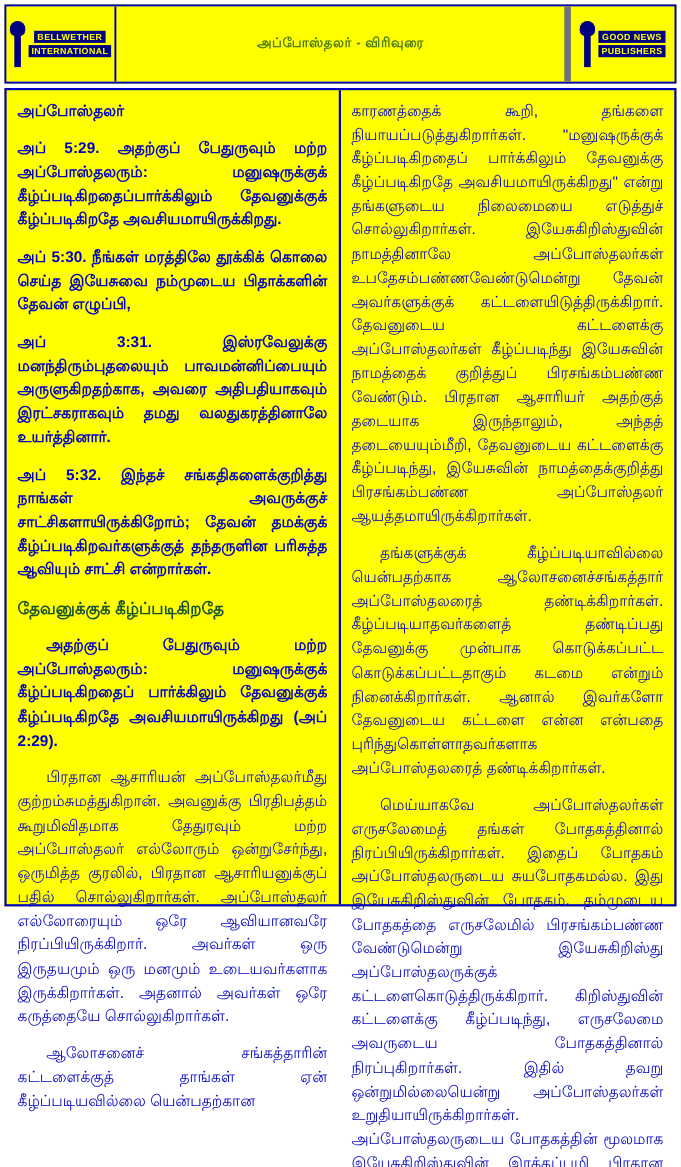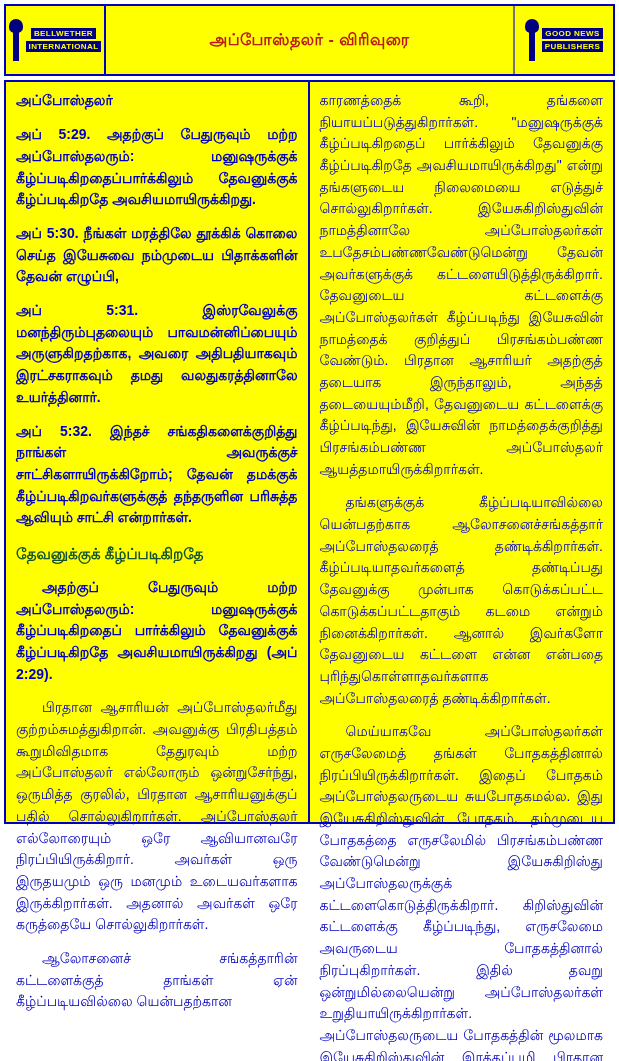--- a/index.html
+++ b/index.html
@@ -35,21 +35,21 @@
     background: #ffff00;
     display: flex;
     align-items: center;
     justify-content: center;
     flex-direction: column;
     box-sizing: border-box;
     padding: 2px;
   }
   .logo-box.right {
     border-right: none;
-    border-left: 2px solid #737373;
+    border-left: 6px solid #737373;
   }
   .logo-inner {
     display: flex;
     align-items: center;
     gap: 3px;
   }
   .logo-torch {
     width: 14px;
     height: 42px;
     position: relative;
@@ -93,22 +93,22 @@
   }
   .header-titles {
     flex: 1;
     display: flex;
     flex-direction: column;
     align-items: center;
     justify-content: center;
     background: #ffff00;
   }
   .title-tamil {
-    color: #b91c1c;
-    font-size: 16px;
+    color: #4d7c0f;
+    font-size: 12px;
     font-weight: bold;
     letter-spacing: 0.5px;
     line-height: 1.3;
     text-align: center;
   }
   .title-english {
     color: #000000;
     font-size: 18px;
     font-weight: bold;
     letter-spacing: 0.4px;
@@ -207,21 +207,21 @@
 
   <div class="body-frame">
 
     <div class="column left">
       <div class="heading">
         <span>அப்போஸ்தலர்</span>
       </div>
 
       <p class="para verse">அப் 5:29. அதற்குப் பேதுருவும் மற்ற அப்போஸ்தலரும்: மனுஷருக்குக் கீழ்ப்படிகிறதைப்பார்க்கிலும் தேவனுக்குக் கீழ்ப்படிகிறதே அவசியமாயிருக்கிறது.</p>
       <p class="para verse">அப் 5:30. நீங்கள் மரத்திலே தூக்கிக் கொலை செய்த இயேசுவை நம்முடைய பிதாக்களின் தேவன் எழுப்பி,</p>
-      <p class="para verse">அப் 5:31. இஸ்ரவேலுக்கு மனந்திரும்புதலையும் பாவமன்னிப்பையும் அருளுகிறதற்காக, அவரை அதிபதியாகவும் இரட்சகராகவும் தமது வலதுகரத்தினாலே உயர்த்தினார்.</p>
+      <p class="para verse">அப் 3:31. இஸ்ரவேலுக்கு மனந்திரும்புதலையும் பாவமன்னிப்பையும் அருளுகிறதற்காக, அவரை அதிபதியாகவும் இரட்சகராகவும் தமது வலதுகரத்தினாலே உயர்த்தினார்.</p>
       <p class="para verse">அப் 5:32. இந்தச் சங்கதிகளைக்குறித்து நாங்கள் அவருக்குச் சாட்சிகளாயிருக்கிறோம்; தேவன் தமக்குக் கீழ்ப்படிகிறவர்களுக்குத் தந்தருளின பரிசுத்த ஆவியும் சாட்சி என்றார்கள்.</p>
 
       <div class="subhead">தேவனுக்குக் கீழ்ப்படிகிறதே</div>
 
       <p class="para verse indent">அதற்குப் பேதுருவும் மற்ற அப்போஸ்தலரும்: மனுஷருக்குக் கீழ்ப்படிகிறதைப் பார்க்கிலும் தேவனுக்குக் கீழ்ப்படிகிறதே அவசியமாயிருக்கிறது (அப் 2:29).</p>
       <p class="para plain indent">பிரதான ஆசாரியன் அப்போஸ்தலர்மீது குற்றம்சுமத்துகிறான். அவனுக்கு பிரதிபத்தம் கூறுமிவிதமாக தேதுரவும் மற்ற அப்போஸ்தலர் எல்லோரும் ஒன்றுசேர்ந்து, ஒருமித்த குரலில், பிரதான ஆசாரியனுக்குப் பதில் சொல்லுகிறார்கள். அப்போஸ்தலர் எல்லோரையும் ஒரே ஆவியானவரே நிரப்பியிருக்கிறார். அவர்கள் ஒரு இருதயமும் ஒரு மனமும் உடையவர்களாக இருக்கிறார்கள். அதனால் அவர்கள் ஒரே கருத்தையே சொல்லுகிறார்கள்.</p>
       <p class="para plain indent last">ஆலோசனைச் சங்கத்தாரின் கட்டளைக்குத் தாங்கள் ஏன் கீழ்ப்படியவில்லை யென்பதற்கான</p>
     </div>
 
     <div class="column right">

